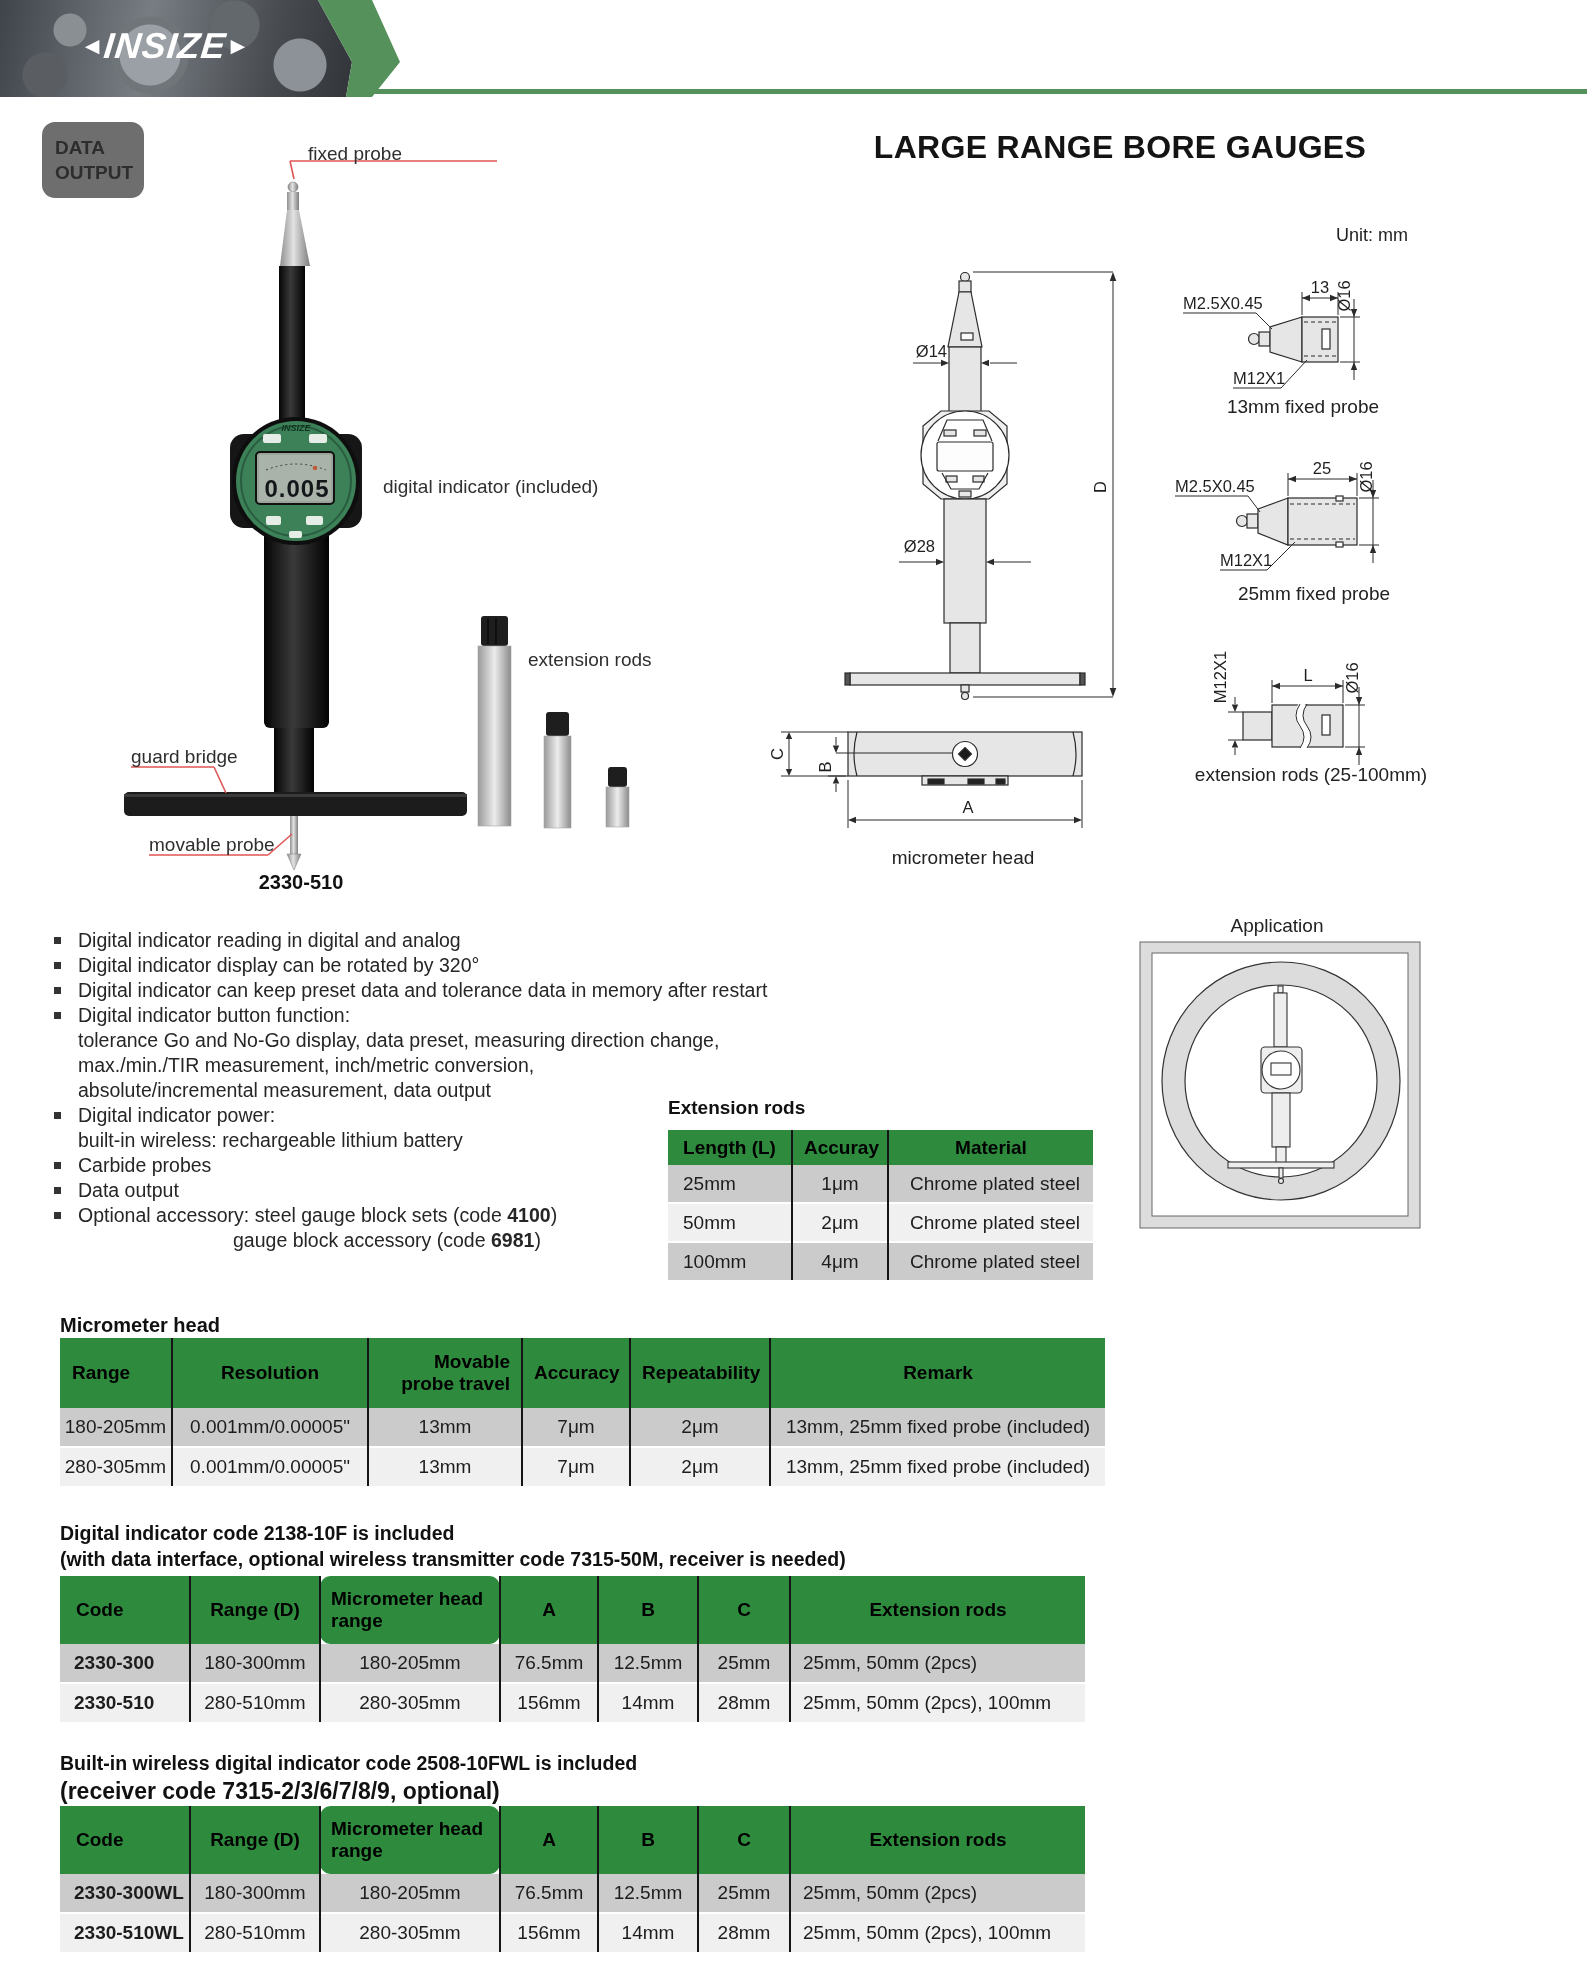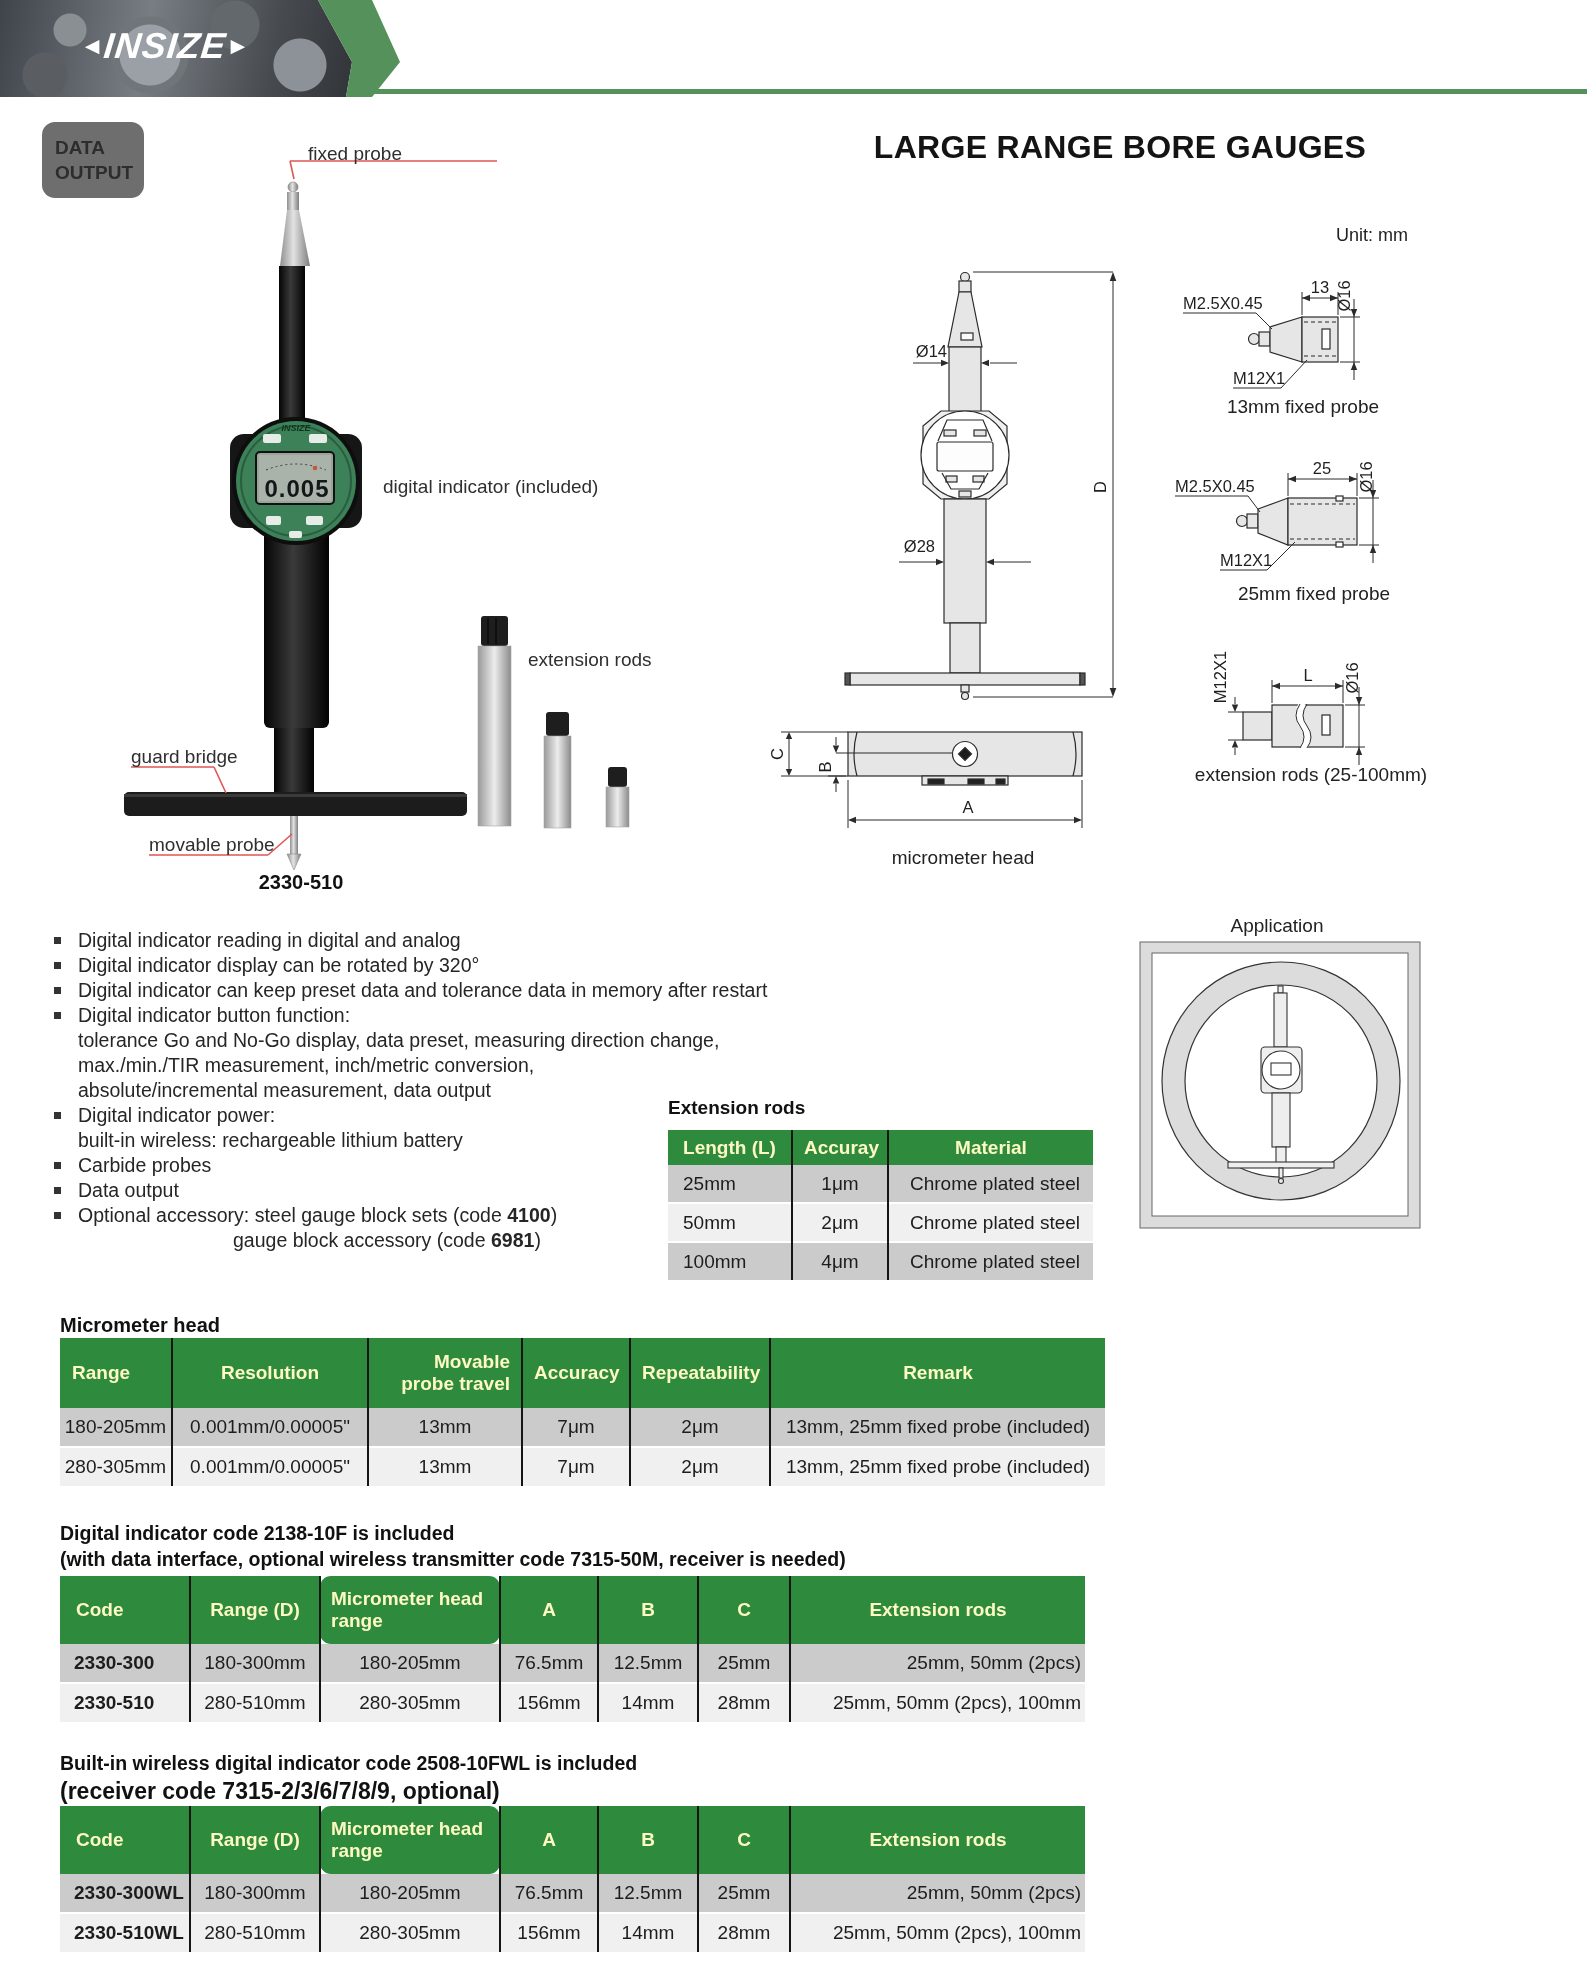--- a/index.html
+++ b/index.html
@@ -47,21 +47,21 @@
   .features{left:52px;top:928px;width:640px;font-size:19.5px;line-height:25px;color:#262626;}
   .feat{position:relative;padding-left:26px;white-space:nowrap;}
   .feat .sq{position:absolute;left:2px;top:9px;width:7px;height:7px;background:#333;}
   .feat.ind2{padding-left:181px;}
 
   
   .sec-title{font-weight:bold;color:#111;white-space:nowrap;}
 
   
   table{border-collapse:collapse;table-layout:fixed;}
-  th{background:#2e8b3d;color:#fef9c3;font-weight:bold;font-size:19px;text-align:center;padding:0 11px;}
+  th{background:#2e8b3d;color:#000000;font-weight:bold;font-size:19px;text-align:center;padding:0 11px;}
   td{font-size:19px;color:#1d1d1d;text-align:center;padding:0 4px;}
   th,td{border-right:2px solid #151515;vertical-align:middle;overflow:hidden;}
   th:last-child,td:last-child{border-right:none;}
   tr.r0 td{background:#cbcbcb;}
   tr.r1 td{background:#f0f0f0;}
   tbody tr:not(:first-child) td{border-top:2px solid #fff;}
 
   .t-ext th{height:35px;}
   .t-ext td{height:37px;}
   .t-ext td:first-child{text-align:left;padding-left:15px;}
@@ -70,21 +70,21 @@
   .t-mic th{height:70px;}
   .t-mic td{height:38px;}
   .t-mic th:first-child{text-align:left;padding-left:12px;}
   .t-mic th:nth-child(3){text-align:right;padding-left:10px;}
 
   .t-code th{height:68px;}
   .t-code td{height:38px;}
   .t-code th:first-child{text-align:left;padding-left:16px;}
   .t-code th:nth-child(3){text-align:left;padding-left:10px;border-radius:11px;}
   .t-code td:first-child{font-weight:bold;text-align:left;padding-left:14px;}
-  .t-code td:last-child{text-align:right;padding-left:12px;}
+  .t-code td:last-child{text-align:left;padding-left:12px;}
 
   
   svg text{font-family:"Liberation Sans", sans-serif;}
   .dim{font-size:16.5px;fill:#1f1f1f;}
   .cap{font-size:19px;fill:#222;}
 </style>
 </head>
 <body>
 
 <div class="abs banner-photo"></div>

